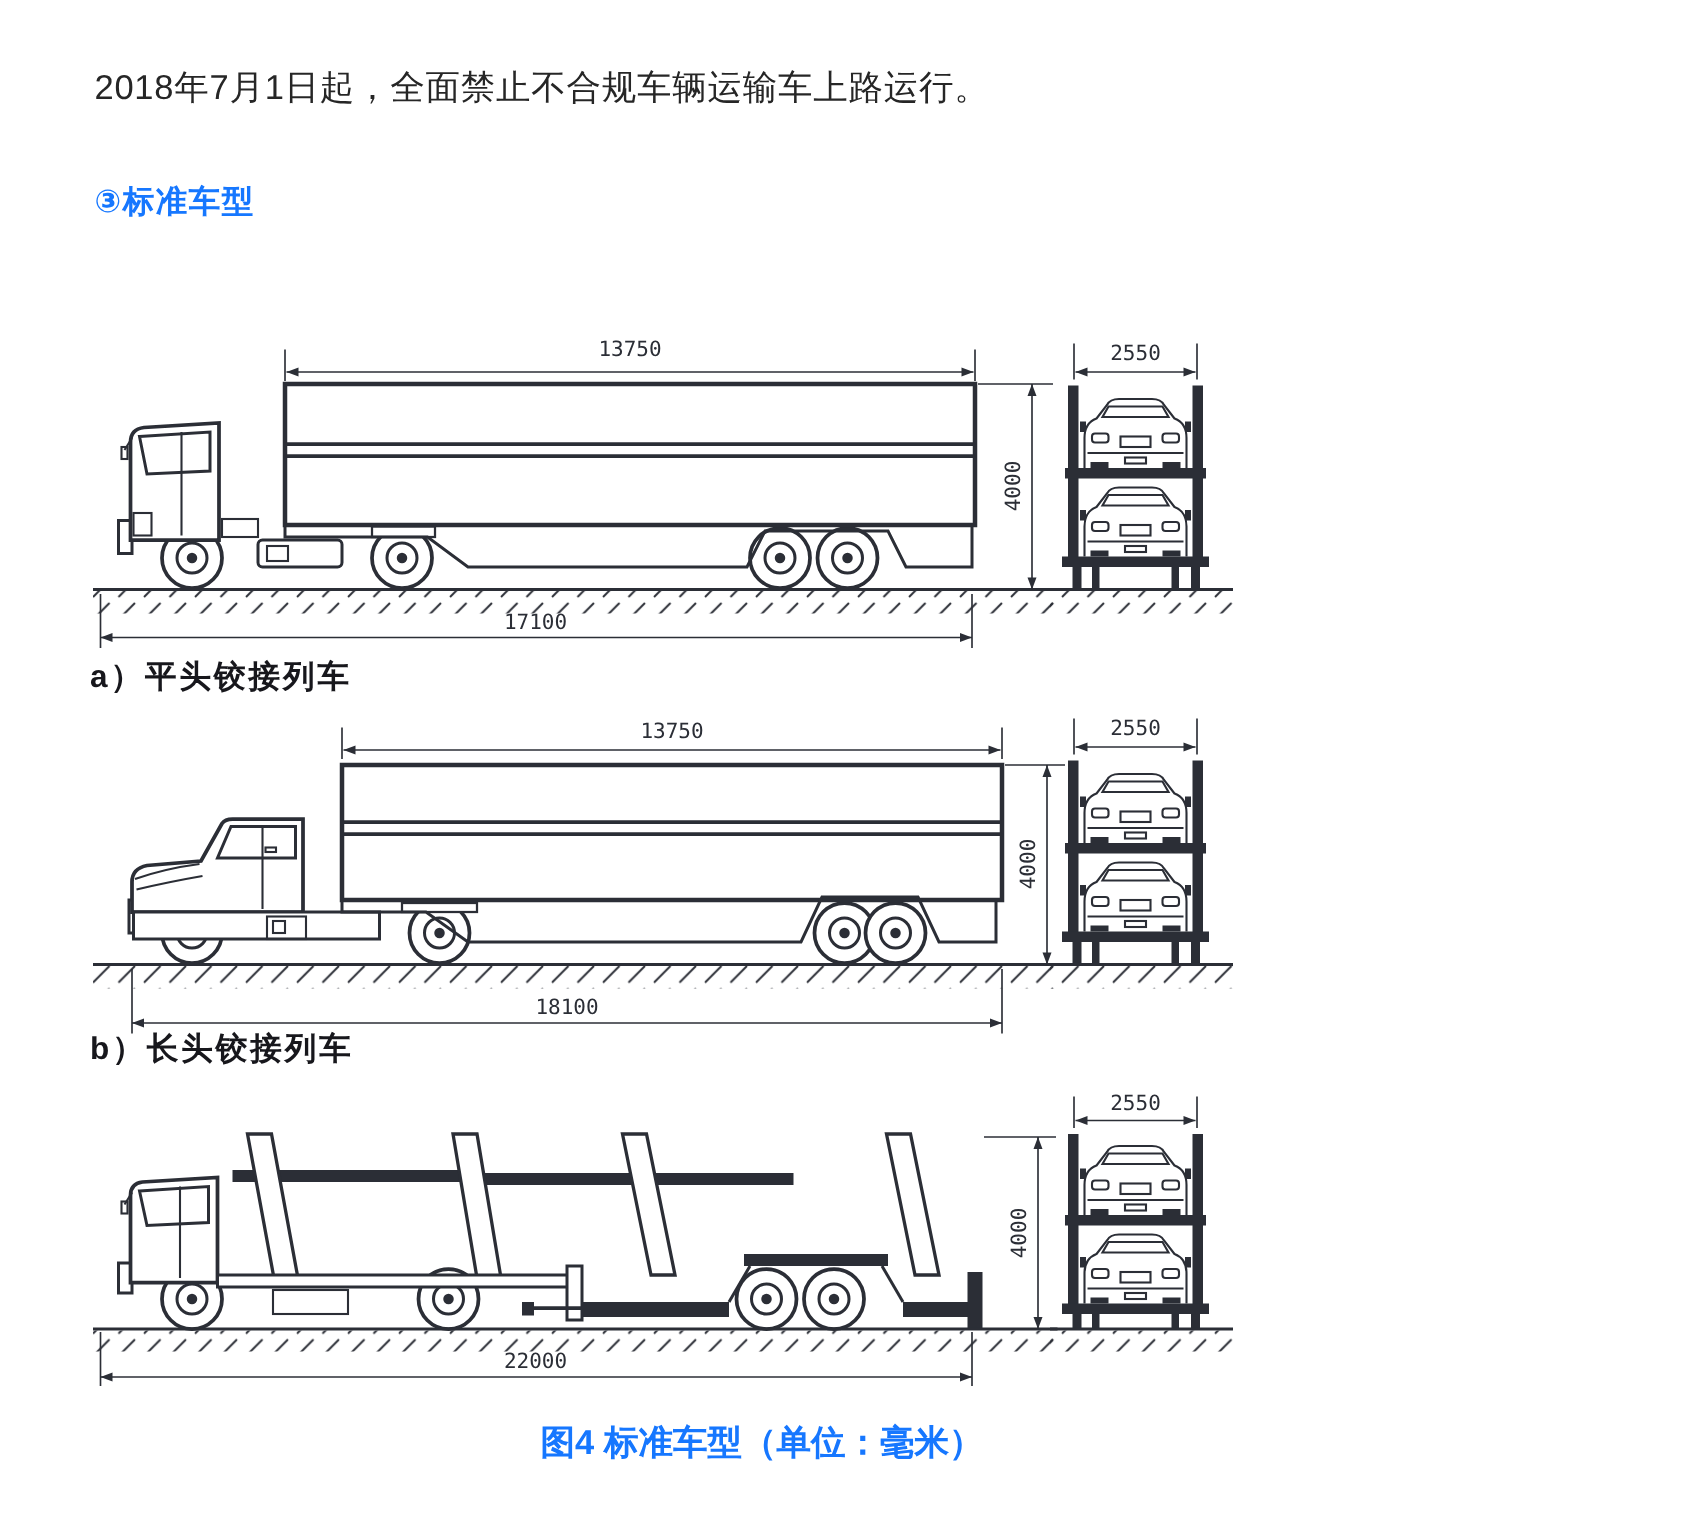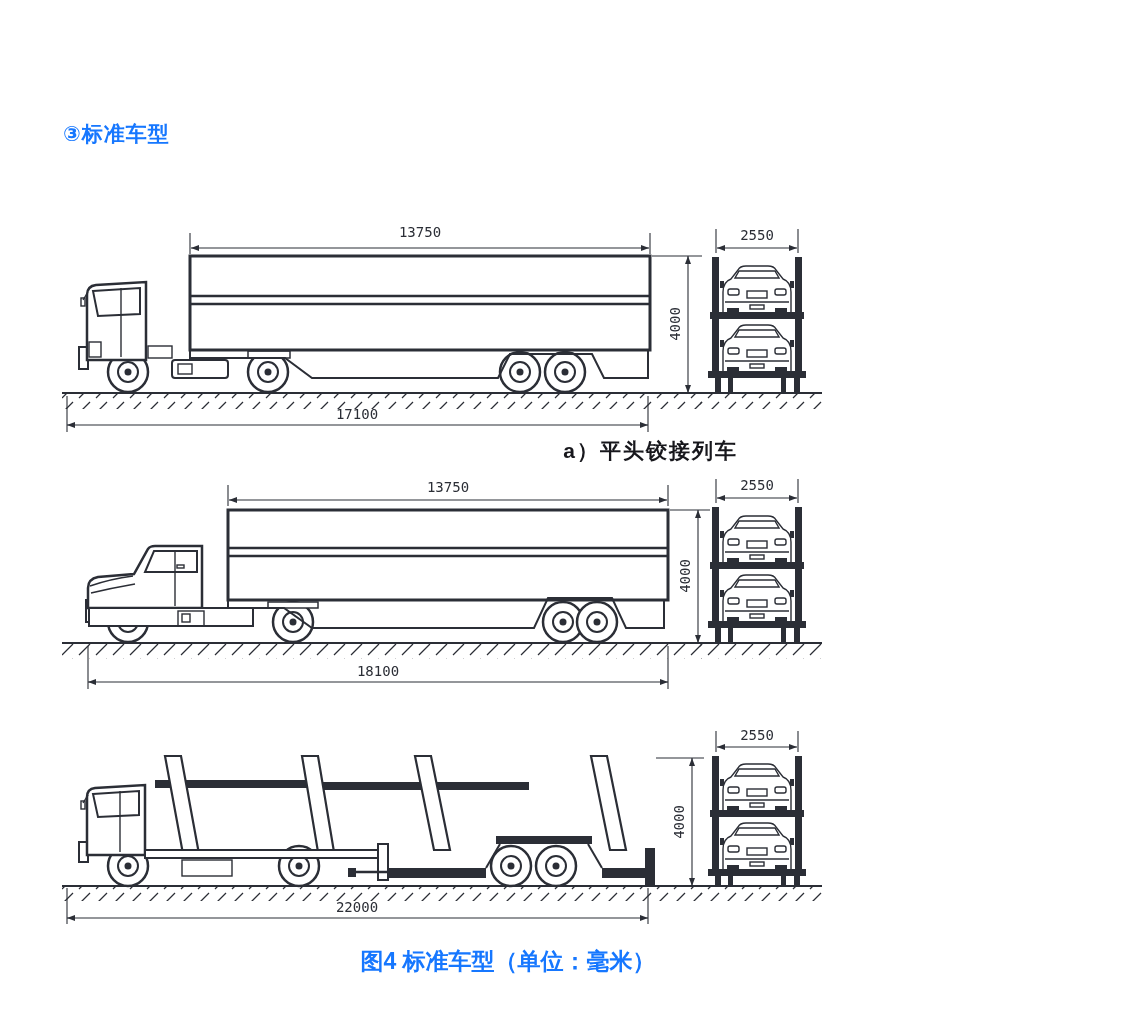--- a/index.html
+++ b/index.html
@@ -2,40 +2,41 @@
 <html><head>
 <meta charset="utf-8">
 <style>
   html,body{margin:0;padding:0;background:#fff;}
   .page{position:relative;width:1129px;height:1020px;background:#ffffff;overflow:hidden;
         font-family:"Liberation Sans","DejaVu Sans",sans-serif;color:#262626;}
   .intro{position:absolute;left:63px;top:20px;font-size:23px;letter-spacing:.5px;white-space:nowrap;}
   .heading{position:absolute;left:63px;top:99px;font-size:21px;font-weight:bold;color:#1677ff;letter-spacing:1px;}
   .body-par{position:absolute;left:63px;top:141px;width:1025px;font-size:23px;line-height:43px;
             text-align:justify;text-justify:inter-ideograph;letter-spacing:.5px;}
-  .fig-label{position:absolute;left:78px;width:660px;text-align:right;font-size:21px;font-weight:bold;color:#17171c;letter-spacing:2px;}
+  .fig-label{position:absolute;left:60px;width:660px;text-align:left;font-size:21px;font-weight:bold;color:#17171c;letter-spacing:2px;}
   .lblA{top:437px;} .lblB{top:685px;}
   .caption{position:absolute;left:0;top:946px;width:1016px;text-align:center;font-size:23px;font-weight:bold;color:#1677ff;}
   svg.fig{position:absolute;left:60px;}
   .figA{top:220px;} .figB{top:462px;} .figC{top:726px;}
   
   .ln{stroke:#2b2e36;fill:none;stroke-width:2;}
   .ln3{stroke:#2b2e36;fill:none;stroke-width:3;}
   .ln25{stroke:#2b2e36;fill:none;stroke-width:2.5;}
   .ln14{stroke:#2b2e36;fill:none;stroke-width:1.4;}
   .ext{stroke:#2b2e36;fill:none;stroke-width:1.1;}
   .dk{fill:#2b2e36;stroke:none;}
   .wf{fill:#ffffff;stroke:#2b2e36;}
   text.dim{font-family:"DejaVu Sans Mono","Liberation Mono",monospace;font-size:14px;fill:#2b2e36;text-anchor:middle;}
 </style>
 </head>
 <body>
 
 <div class="page">
 
+  <p class="intro">2018年7月1日起，全面禁止不合规车辆运输车上路运行。</p>
   <h3 class="heading">③标准车型</h3>
 
   <svg class="fig figA" width="770" height="245" viewBox="0 0 770 245">
     <defs>
       <g id="a-wheel">
           <circle r="20" class="wf" stroke-width="2.5"></circle>
           <circle r="10" class="ln" stroke-width="2"></circle>
           <circle r="3.5" class="dk"></circle>
         </g>
       <g id="a-car">
@@ -230,20 +231,21 @@
       <use href="#b-car" x="660" y="109"></use>
       <rect class="dk" x="648" y="159" width="98" height="7"></rect>
       <rect class="dk" x="655" y="166" width="6" height="15"></rect>
         <rect class="dk" x="668" y="166" width="5" height="15"></rect>
       <rect class="dk" x="721" y="166" width="5" height="15"></rect>
         <rect class="dk" x="734" y="166" width="6" height="15"></rect>
       <line class="ln" x1="640" y1="181" x2="762" y2="181" stroke-width="2.2"></line>
       <rect x="640" y="182" width="122" height="15" fill="url(#b-hatch)"></rect>
     </g>
   </svg>
+  <div class="fig-label lblB">b）长头铰接列车</div>
 
   <svg class="fig figC" width="770" height="210" viewBox="0 0 770 210">
     <defs>
       <g id="c-wheel">
           <circle r="20" class="wf" stroke-width="2.5"></circle>
           <circle r="10" class="ln" stroke-width="2"></circle>
           <circle r="3.5" class="dk"></circle>
         </g>
       <g id="c-car">
         <path class="ln14" d="M3,50 V30 Q3,20 11,17 L18,8 Q20,4 26,4 H48 Q54,4 56,8 L63,17 Q71,20 71,30 V50"></path>

